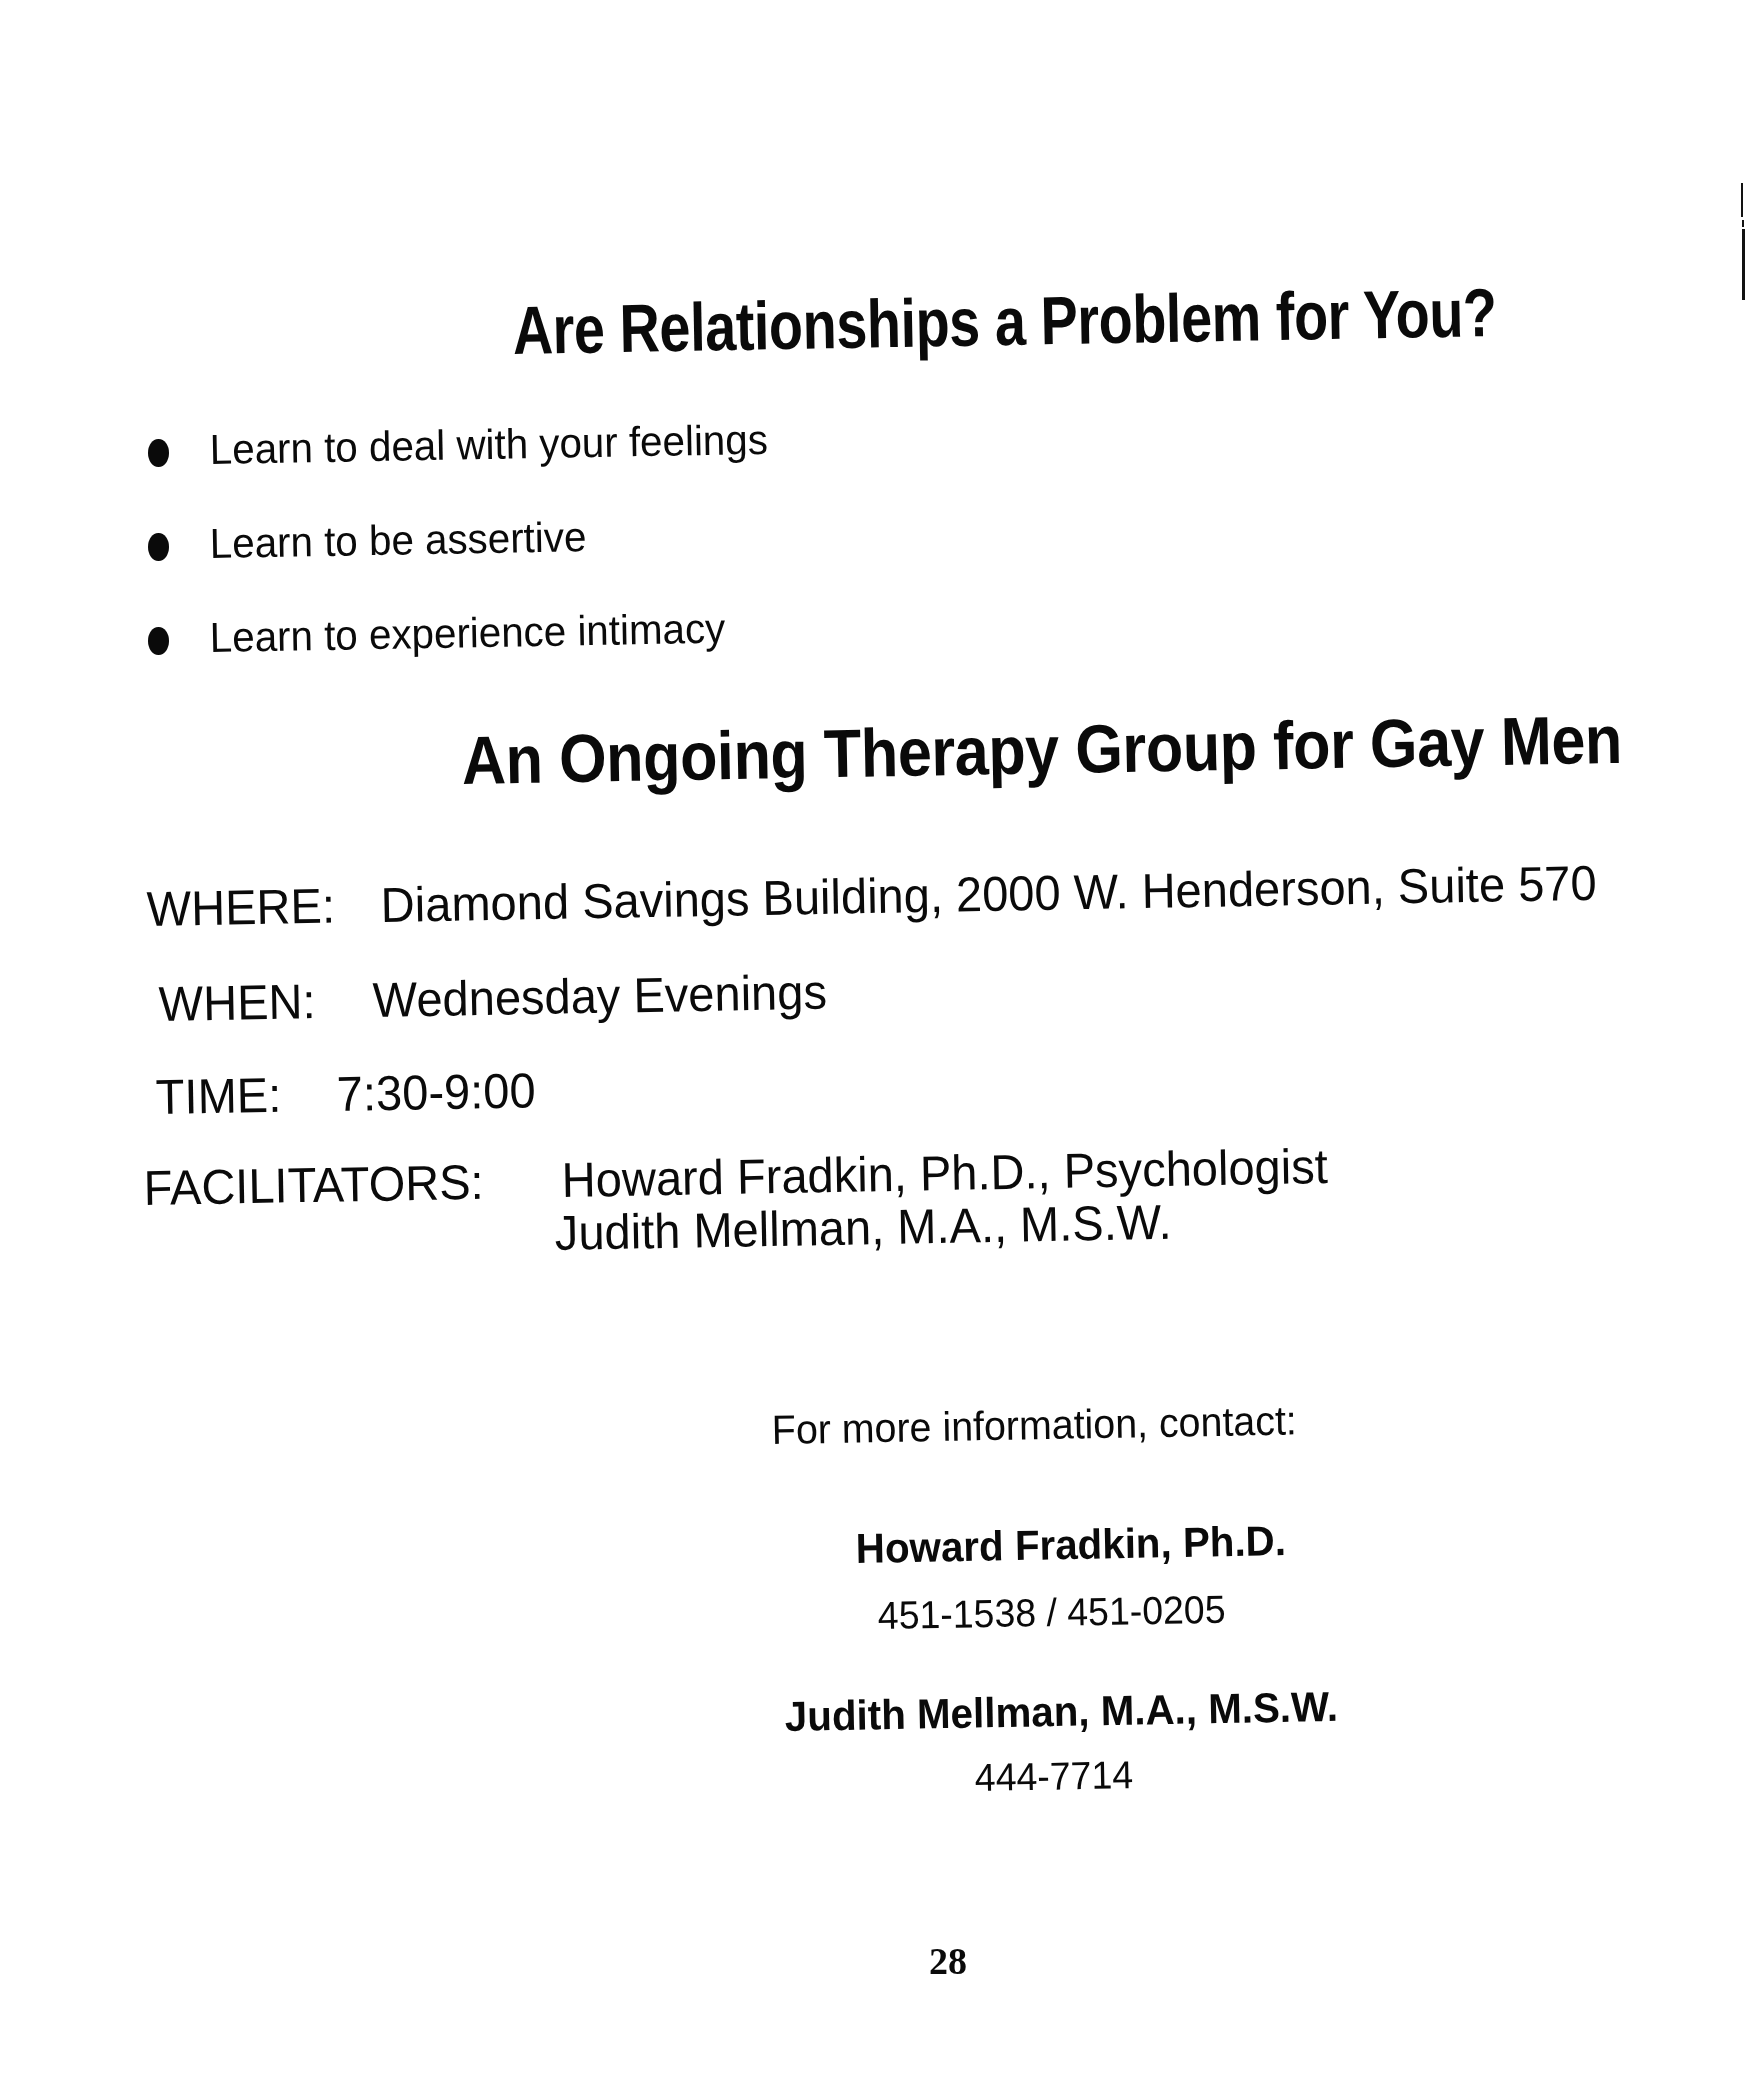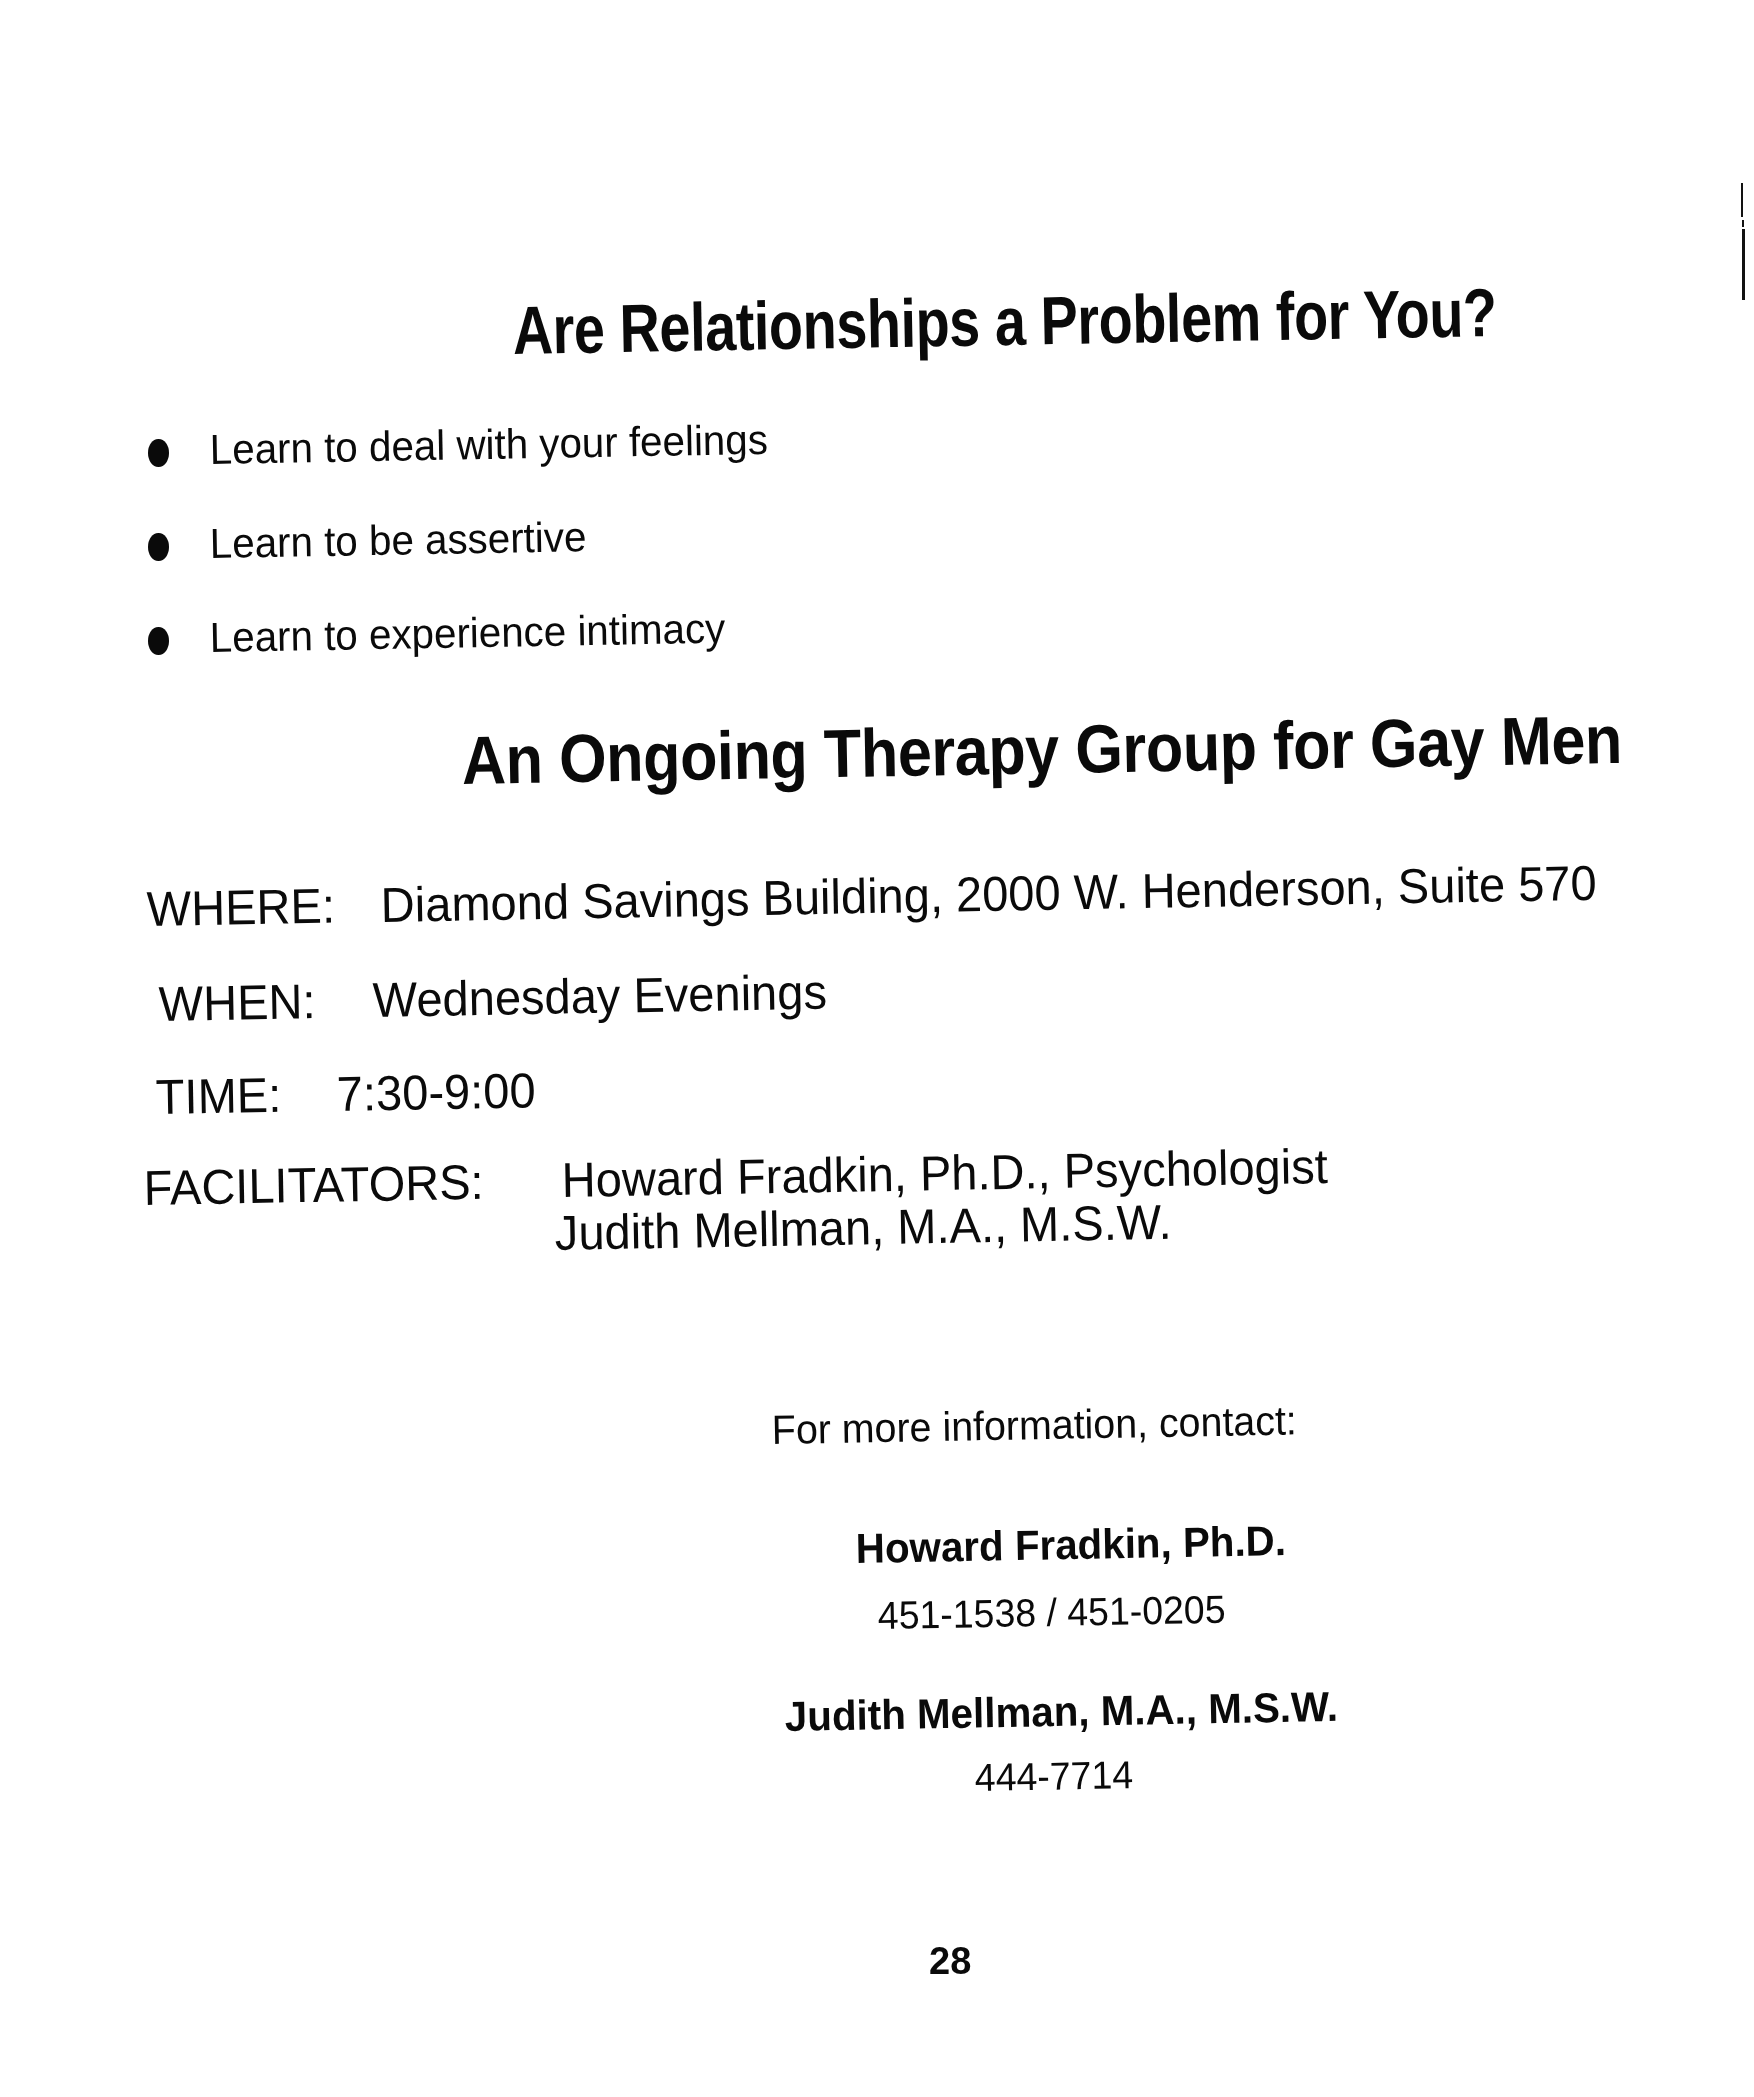--- a/index.html
+++ b/index.html
@@ -29,21 +29,21 @@
   .sq90 { transform: scaleX(0.90); }
   .sq82 { transform: scaleX(0.82); }
 
   .t-title    { font-size: 68px; font-weight: bold; letter-spacing: -0.5px; }
   .t-subtitle { font-size: 68px; font-weight: bold; letter-spacing: -0.5px; }
   .t-body     { font-size: 49px; }
   .t-bullet   { font-size: 42px; }
   .t-chead    { font-size: 41px; }
   .t-cname    { font-size: 42px; font-weight: bold; }
   .t-cphone   { font-size: 39px; }
-  .t-pagenum  { font-size: 38px; font-family: Liberation Sans, sans-serif; font-weight: bold; }
+  .t-pagenum  { font-size: 38px; font-family: Liberation Serif, serif; font-weight: bold; }
 
   .bullet-dot {
     position: absolute;
     width: 20.5px;
     height: 28px;
     background: #0a0a0a;
     border-radius: 50%;
   }
   .edge-artifact-seg {
     position: absolute;

